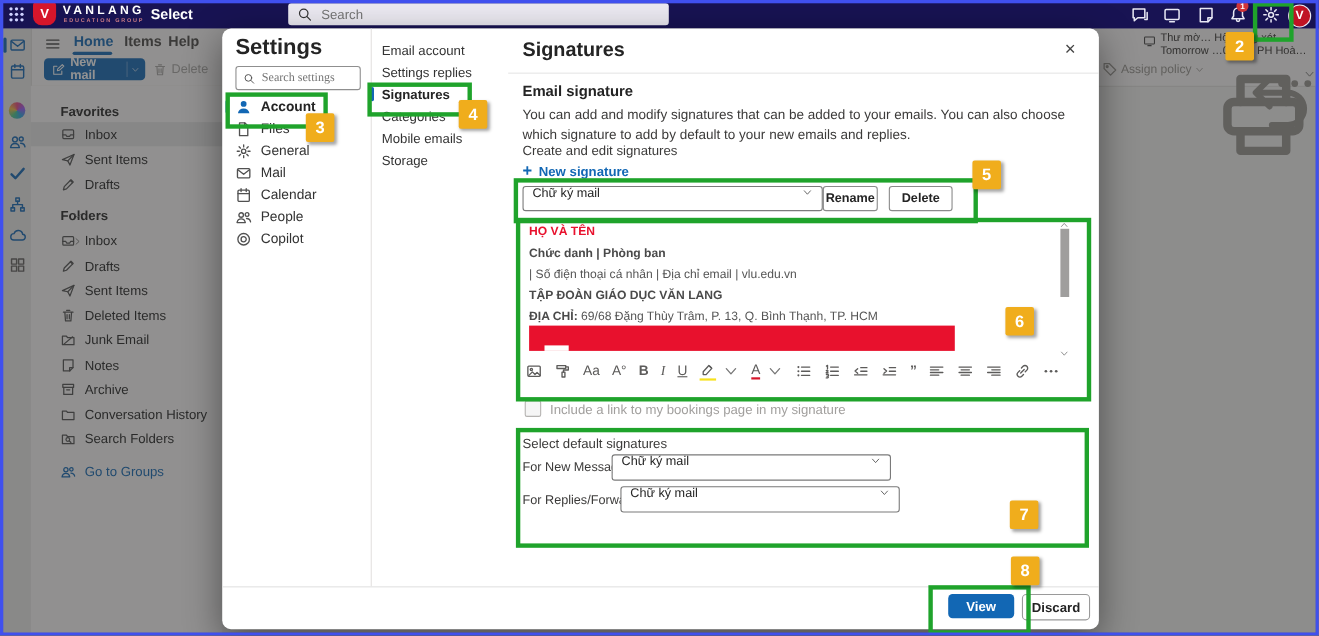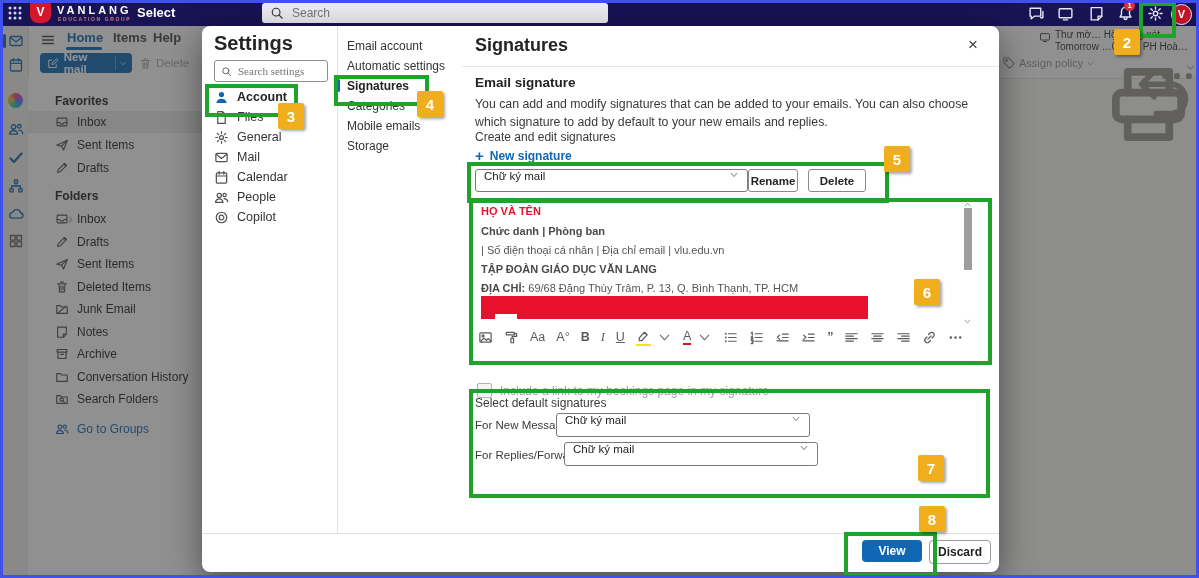--- a/index.html
+++ b/index.html
@@ -104,21 +104,21 @@
   .tbB{font-weight:bold;}
   .tbI{font-style:italic;font-family:"Liberation Serif",serif;}
   .tbU{text-decoration:underline;}
   .hl{border-bottom:2.5px solid #f7e11c;padding-bottom:0px;}
   .fc{border-bottom:2.5px solid #d6162b;}
   .minichev{width:8px;height:8px;color:#777;margin-left:-5px;flex:none;}
   .escroll{left:494px;top:4px;width:8px;height:120px;}
   .escroll .thumb{position:absolute;left:0;top:5px;width:8px;height:62px;background:#9f9e9d;}
   .escroll .ar{position:absolute;left:-1px;width:9px;height:9px;color:#777;}
 
-  .chkrow{left:275px;top:357px;display:flex;align-items:center;color:#a19f9d;font-size:12px;}
+  .chkrow{left:275px;top:338px;display:flex;align-items:center;color:#a19f9d;font-size:12px;}
   .chk{width:13px;height:13px;border:1px solid #b5b3b1;border-radius:2px;background:#f5f5f5;margin-right:8px;}
 
   .defrow-lbl{font-size:11.5px;color:#3b3a39;}
   .save{left:660px;top:514px;width:60px;height:22px;background:#1267b4;border:0;border-radius:4px;color:#fff;
         font-size:12px;font-weight:600;display:flex;align-items:center;justify-content:center;}
   .discard{left:727px;top:514px;width:60px;height:22px;background:#fff;border:1px solid #9a9a9a;border-radius:4px;
         color:#242424;font-size:12px;font-weight:600;display:flex;align-items:center;justify-content:center;}
   .fdiv{left:0;top:507px;width:797px;height:1px;background:#e1e1e1;}
 
   
@@ -656,21 +656,21 @@
         </span>
       <span>Copilot</span>
     </div>
 
     <div class="abs vdiv" style="left:135px"></div>
 
     <div class="abs sub" style="top:10px">
       <span>Email account</span>
     </div>
     <div class="abs sub" style="top:30px">
-      <span>Automatic settings</span>
+      <span>Settings replies</span>
     </div>
     <span class="abs subbar" style="top:53px"></span>
     <div class="abs sub sel" style="top:50px">
       <span>Signatures</span>
     </div>
     <div class="abs sub" style="top:70px">
       <span>Categories</span>
     </div>
     <div class="abs sub" style="top:90px">
       <span>Mobile emails</span>

